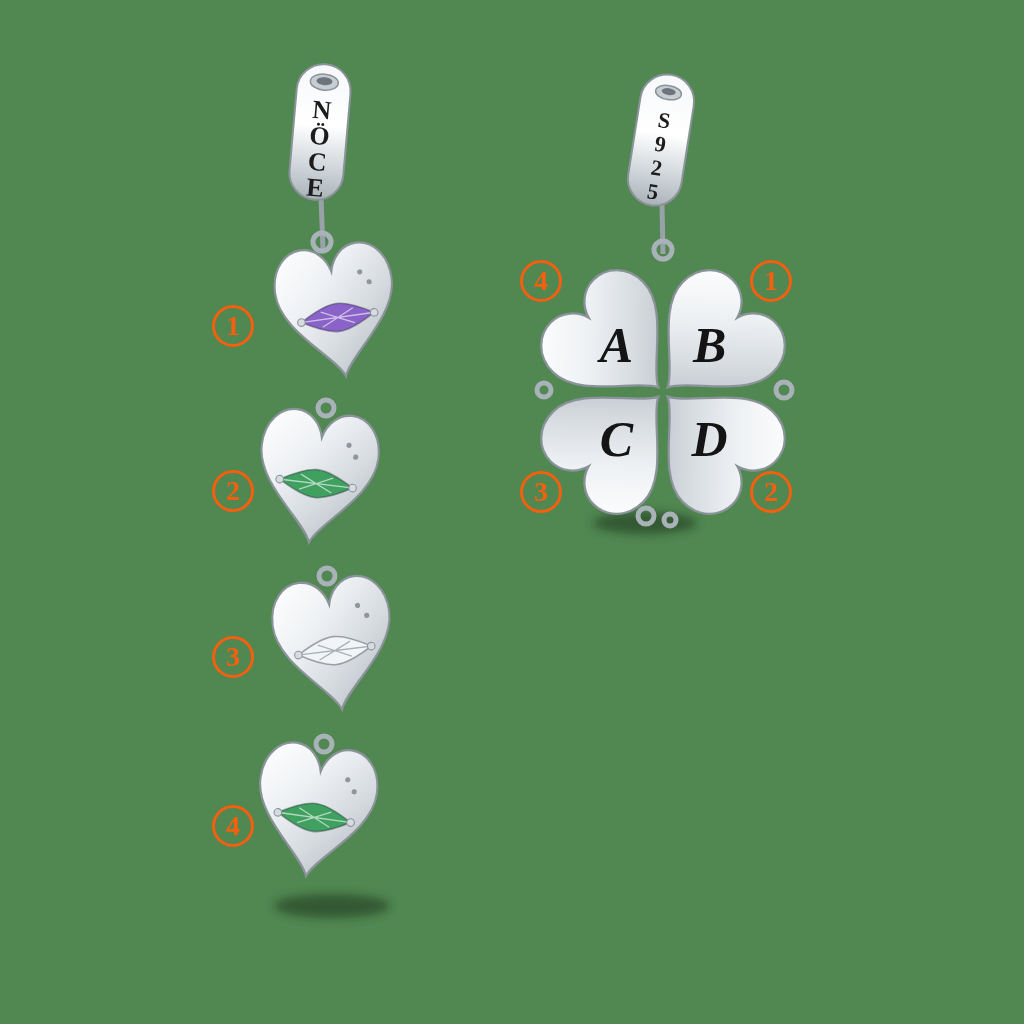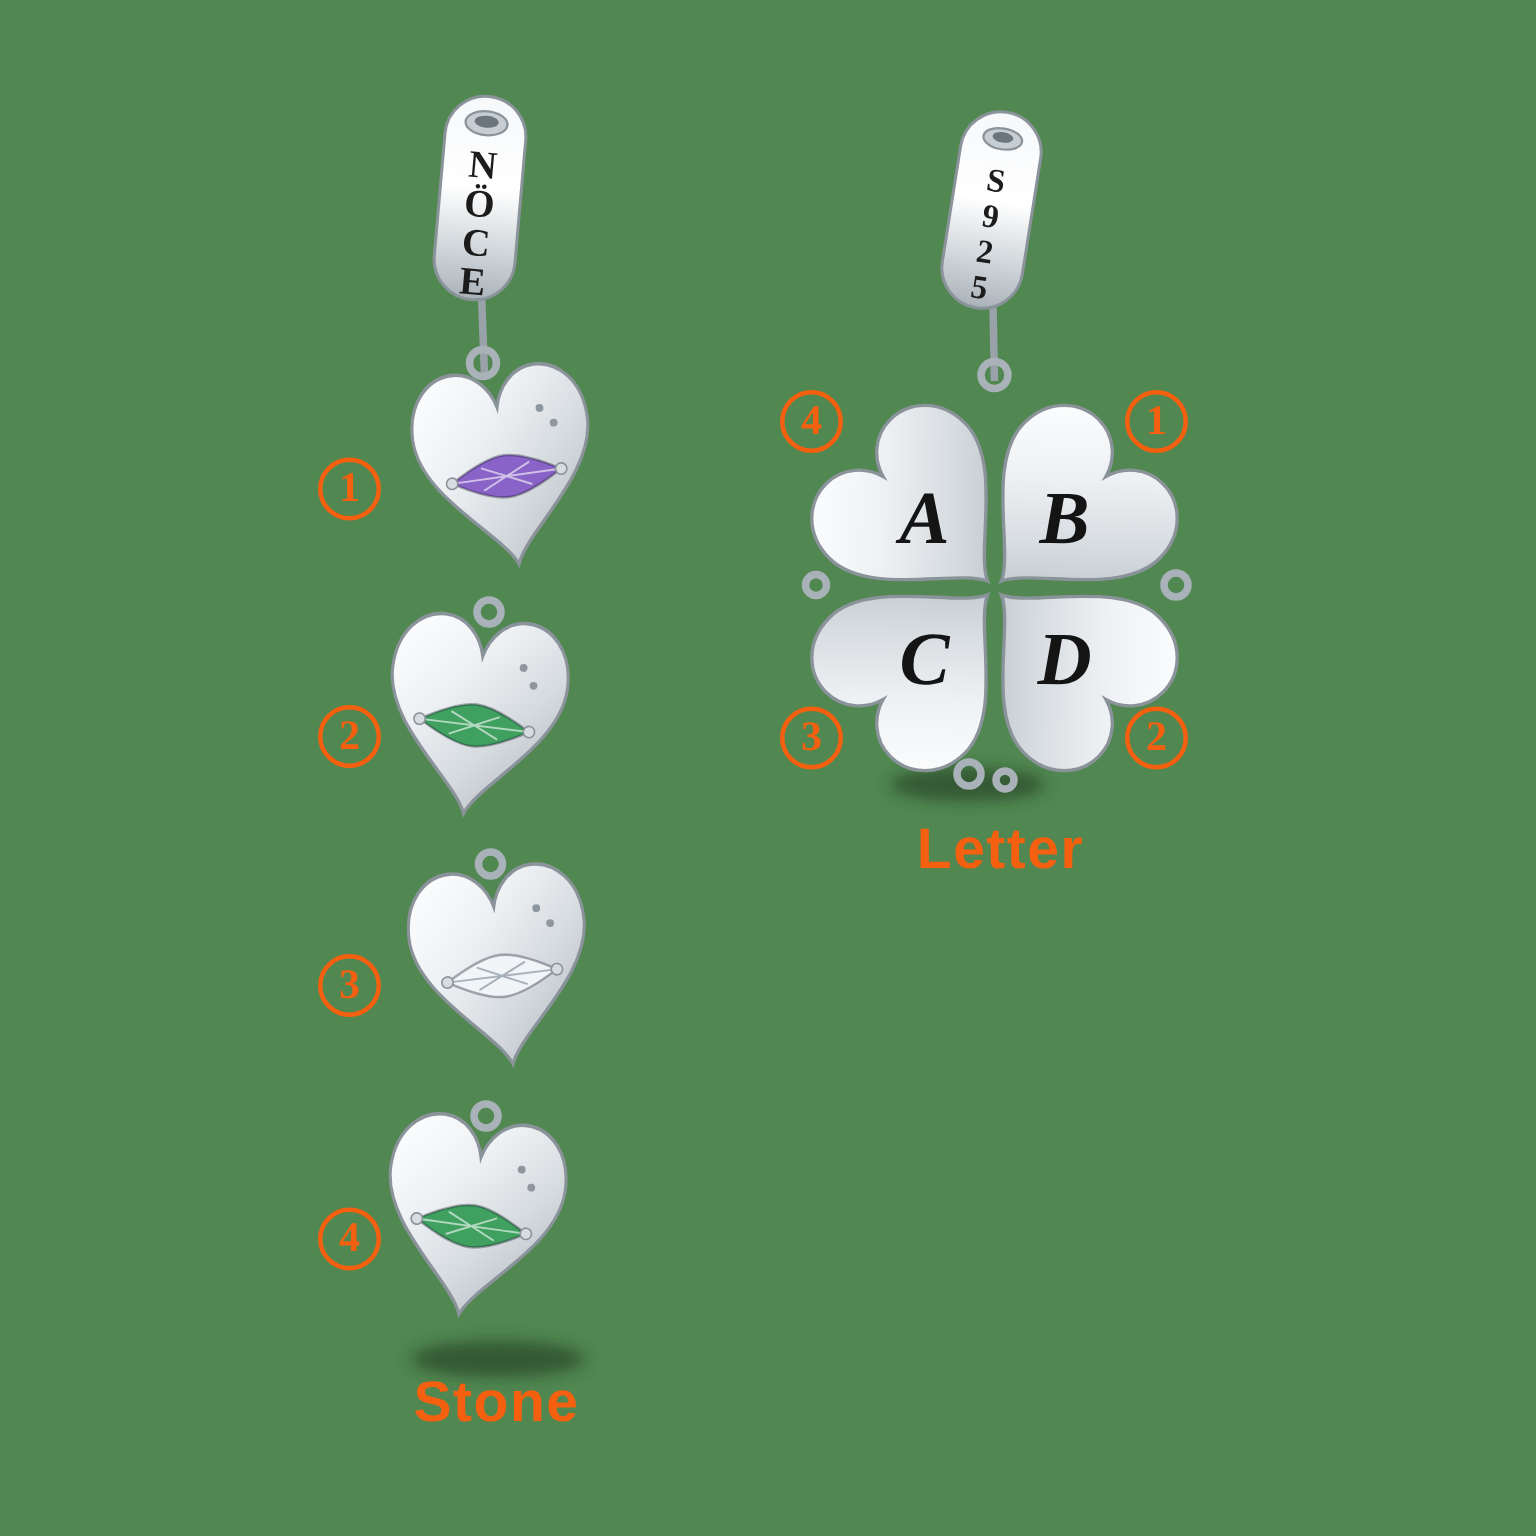--- a/index.html
+++ b/index.html
@@ -175,16 +175,14 @@
   <div class="num" style="left:233px;top:326px;">1</div>
   <div class="num" style="left:233px;top:491px;">2</div>
   <div class="num" style="left:233px;top:657px;">3</div>
   <div class="num" style="left:233px;top:826px;">4</div>
 
   <div class="num" style="left:541px;top:281px;">4</div>
   <div class="num" style="left:771px;top:281px;">1</div>
   <div class="num" style="left:541px;top:492px;">3</div>
   <div class="num" style="left:771px;top:492px;">2</div>
 
-  <div class="label" style="left:331px;top:936px;">Stone</div>
-  <div class="label" style="left:667px;top:567px;">Letter</div>
 
 </div>
 
 </body></html>

